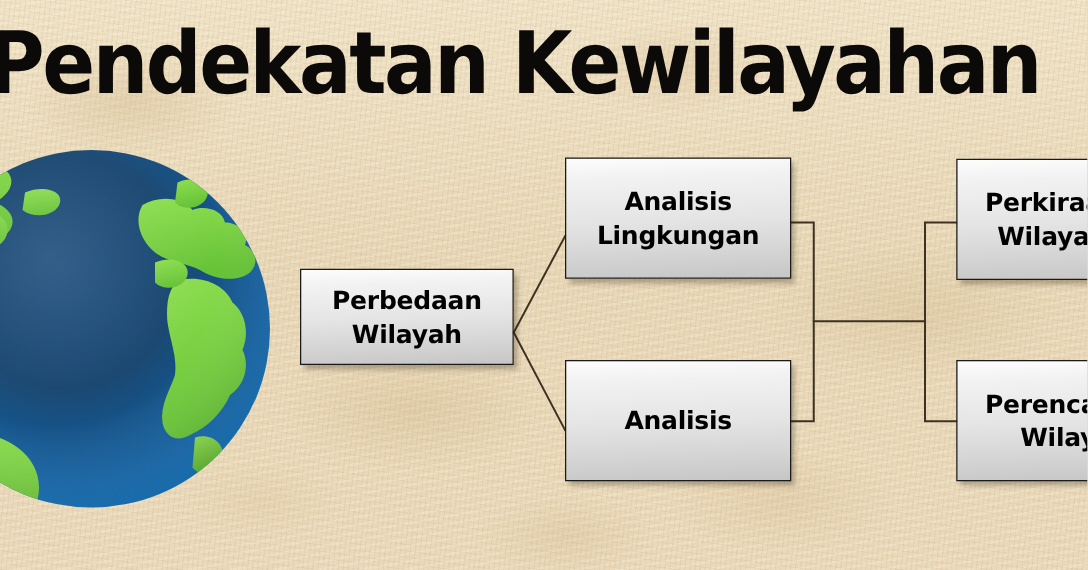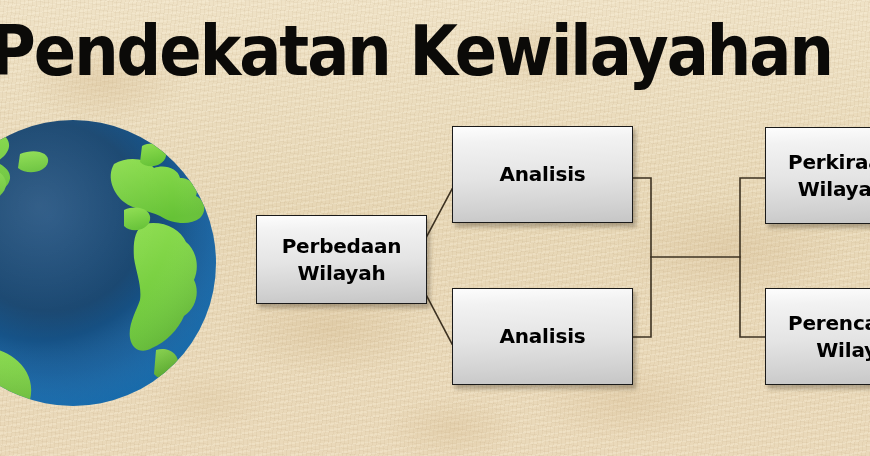--- a/index.html
+++ b/index.html
@@ -94,21 +94,21 @@
     font-family: "DejaVu Sans", sans-serif;
     font-weight: 700;
     font-size: 20px;
     line-height: 1.34;
     letter-spacing: -0.2px;
   }
   .node .label { display: block; width: 100%; }
   .node .label .ln { display: block; white-space: nowrap; }
 
   
-  #node-perbedaan  { left: 256px; top: 215px; width: 171px; height: 89px; }
+  #node-perbedaan  { left: 240px; top: 215px; width: 171px; height: 77px; }
   #node-analisis-lingkungan { left: 452px; top: 126px; width: 181px; height: 97px; }
   #node-analisis-keruangan  { left: 452px; top: 288px; width: 181px; height: 97px; }
   #node-perkiraan  { left: 765px; top: 127px; width: 185px; height: 97px; }
   #node-perencanaan{ left: 765px; top: 288px; width: 185px; height: 97px; }
 
   
   #node-perkiraan, #node-perencanaan { justify-content: flex-start; padding-left: 22px; }
   #node-perkiraan .label, #node-perencanaan .label { width: auto; text-align: center; }
 </style>
 </head>
@@ -214,20 +214,21 @@
   <div class="node" id="node-perbedaan">
     <span class="label">
       <span class="ln">Perbedaan</span>
       <span class="ln">Wilayah</span>
     </span>
   </div>
 
   <div class="node" id="node-analisis-lingkungan">
     <span class="label">
       <span class="ln">Analisis</span>
+      <span class="ln">Lingkungan</span>
     </span>
   </div>
 
   <div class="node" id="node-analisis-keruangan">
     <span class="label">
       <span class="ln">Analisis</span>
     </span>
   </div>
 
   <div class="node" id="node-perkiraan">

